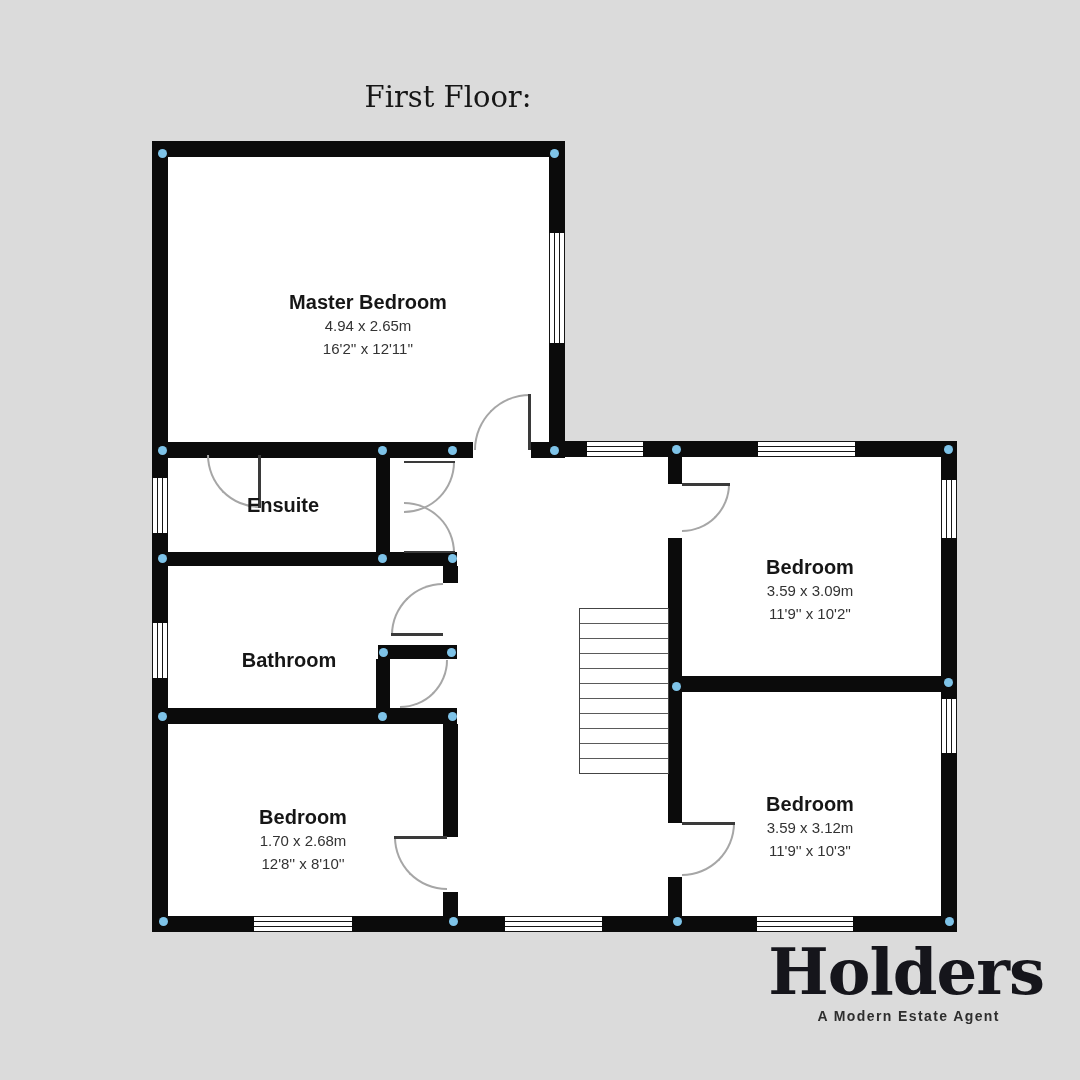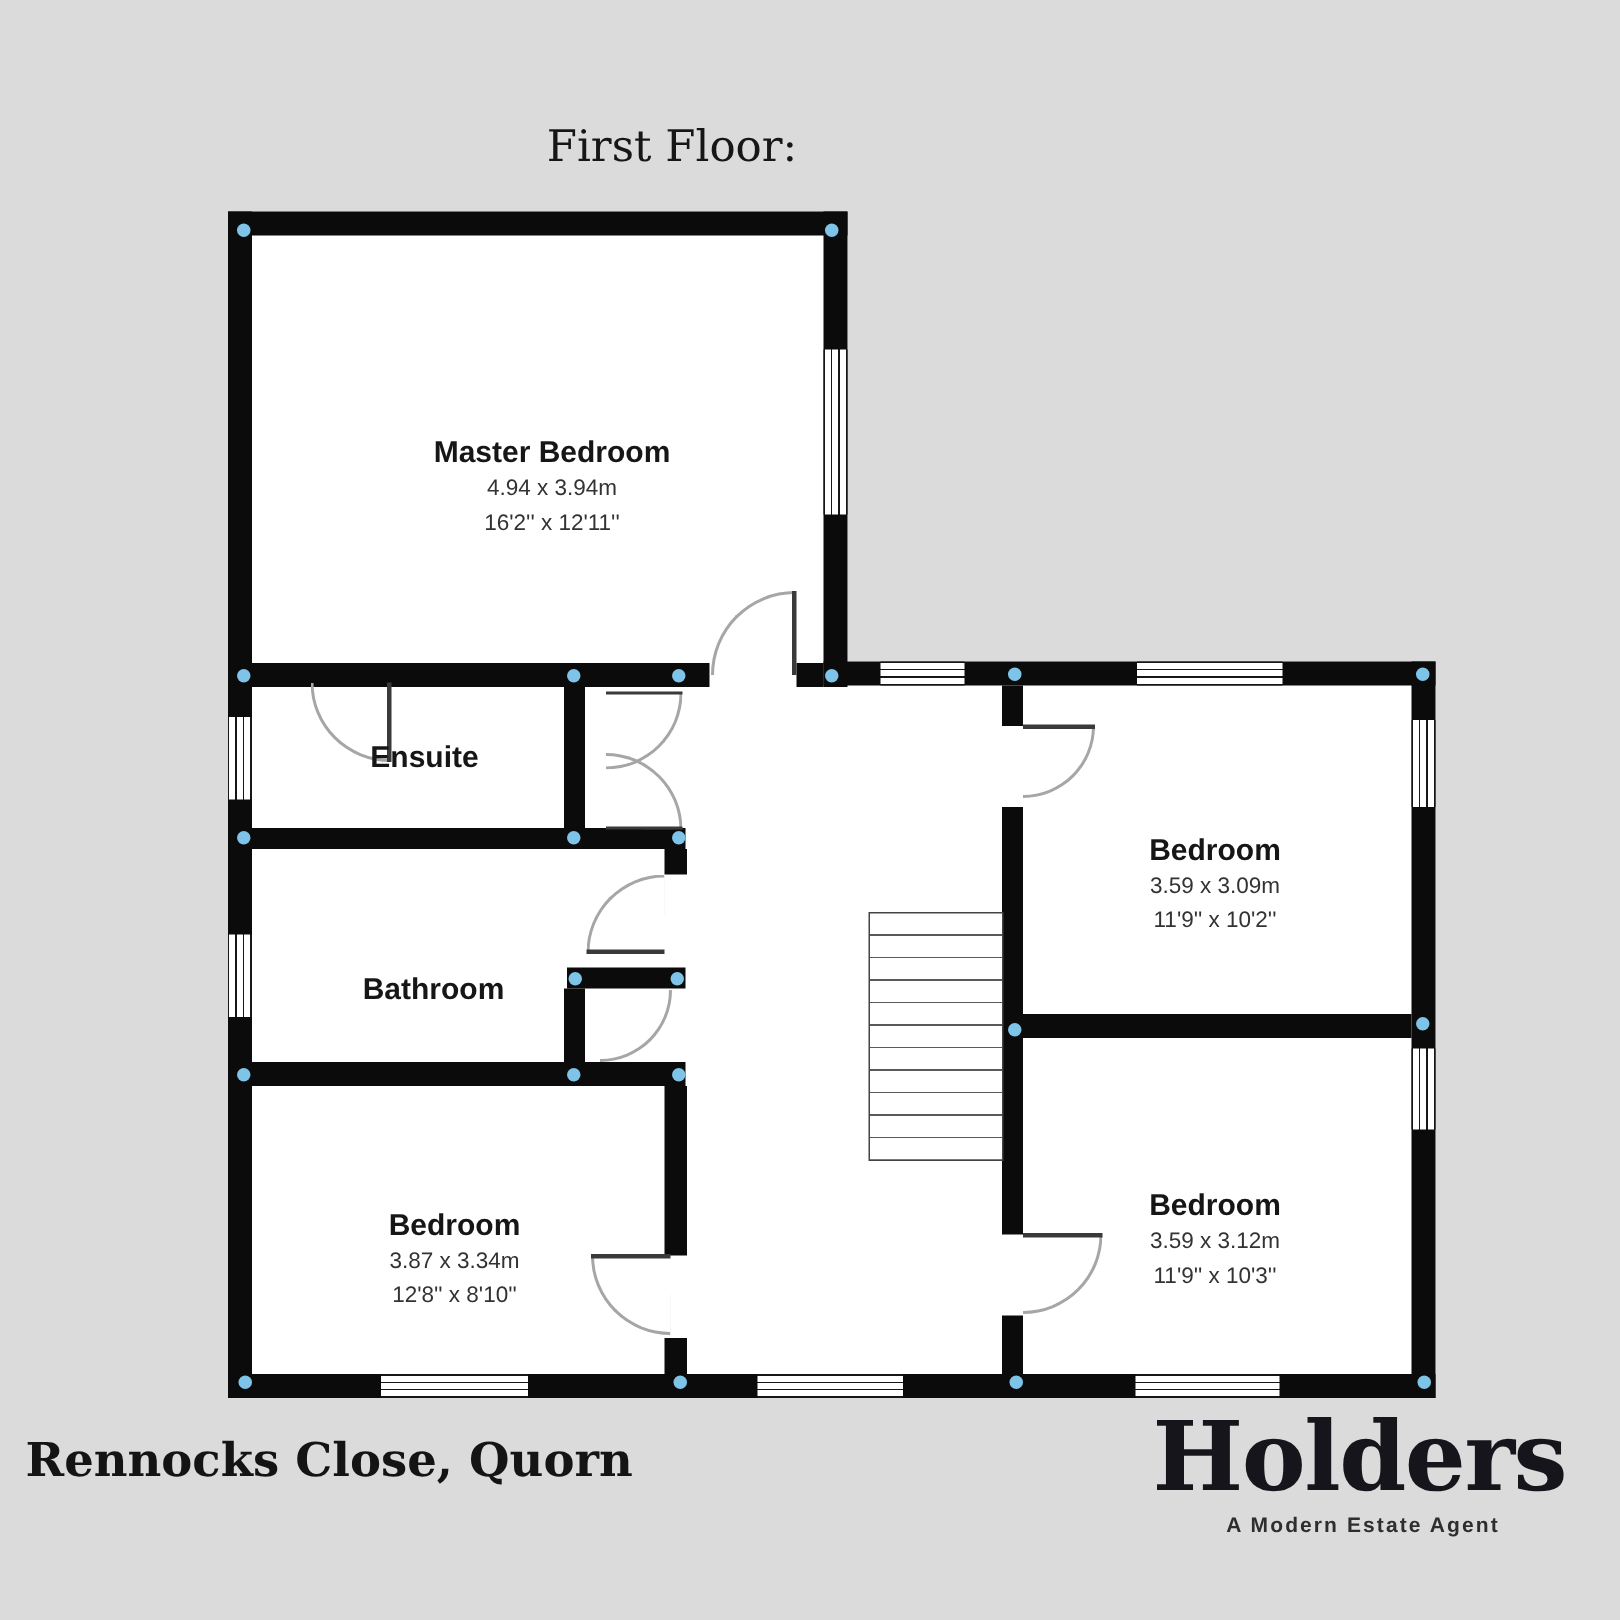--- a/index.html
+++ b/index.html
@@ -116,45 +116,44 @@
   <div class="dot" style="left:448px;top:712px;"></div>
   <div class="dot" style="left:672px;top:682px;"></div>
   <div class="dot" style="left:944px;top:678px;"></div>
   <div class="dot" style="left:159px;top:917px;"></div>
   <div class="dot" style="left:449px;top:917px;"></div>
   <div class="dot" style="left:673px;top:917px;"></div>
   <div class="dot" style="left:945px;top:917px;"></div>
 
   <div class="label" style="left:268px;top:291px;width:200px;">
     <div class="rname">Master Bedroom</div>
-    <div class="rdim">4.94 x 3.94m</div>
+    <div class="rdim">4.94 x 2.65m</div>
     <div class="rdim">16'2'' x 12'11''</div>
   </div>
   <div class="label" style="left:223px;top:494px;width:120px;">
     <div class="rname">Ensuite</div>
   </div>
   <div class="label" style="left:229px;top:621px;width:120px;margin-top:28px;">
     <div class="rname">Bathroom</div>
   </div>
   <div class="label" style="left:203px;top:806px;width:200px;">
     <div class="rname">Bedroom</div>
-    <div class="rdim">3.87 x 3.34m</div>
+    <div class="rdim">1.70 x 2.68m</div>
     <div class="rdim">12'8'' x 8'10''</div>
   </div>
   <div class="label" style="left:710px;top:556px;width:200px;">
     <div class="rname">Bedroom</div>
     <div class="rdim">3.59 x 3.09m</div>
     <div class="rdim">11'9'' x 10'2''</div>
   </div>
   <div class="label" style="left:710px;top:793px;width:200px;">
     <div class="rname">Bedroom</div>
     <div class="rdim">3.59 x 3.12m</div>
     <div class="rdim">11'9'' x 10'3''</div>
   </div>
 
-  <div class="addr">Rennocks Close, Quorn</div>
 
   <div class="brand">
     <div class="brandword">Holders</div>
     <div class="brandtag">A Modern Estate Agent</div>
   </div>
 
 </div>
 
 </body></html>

